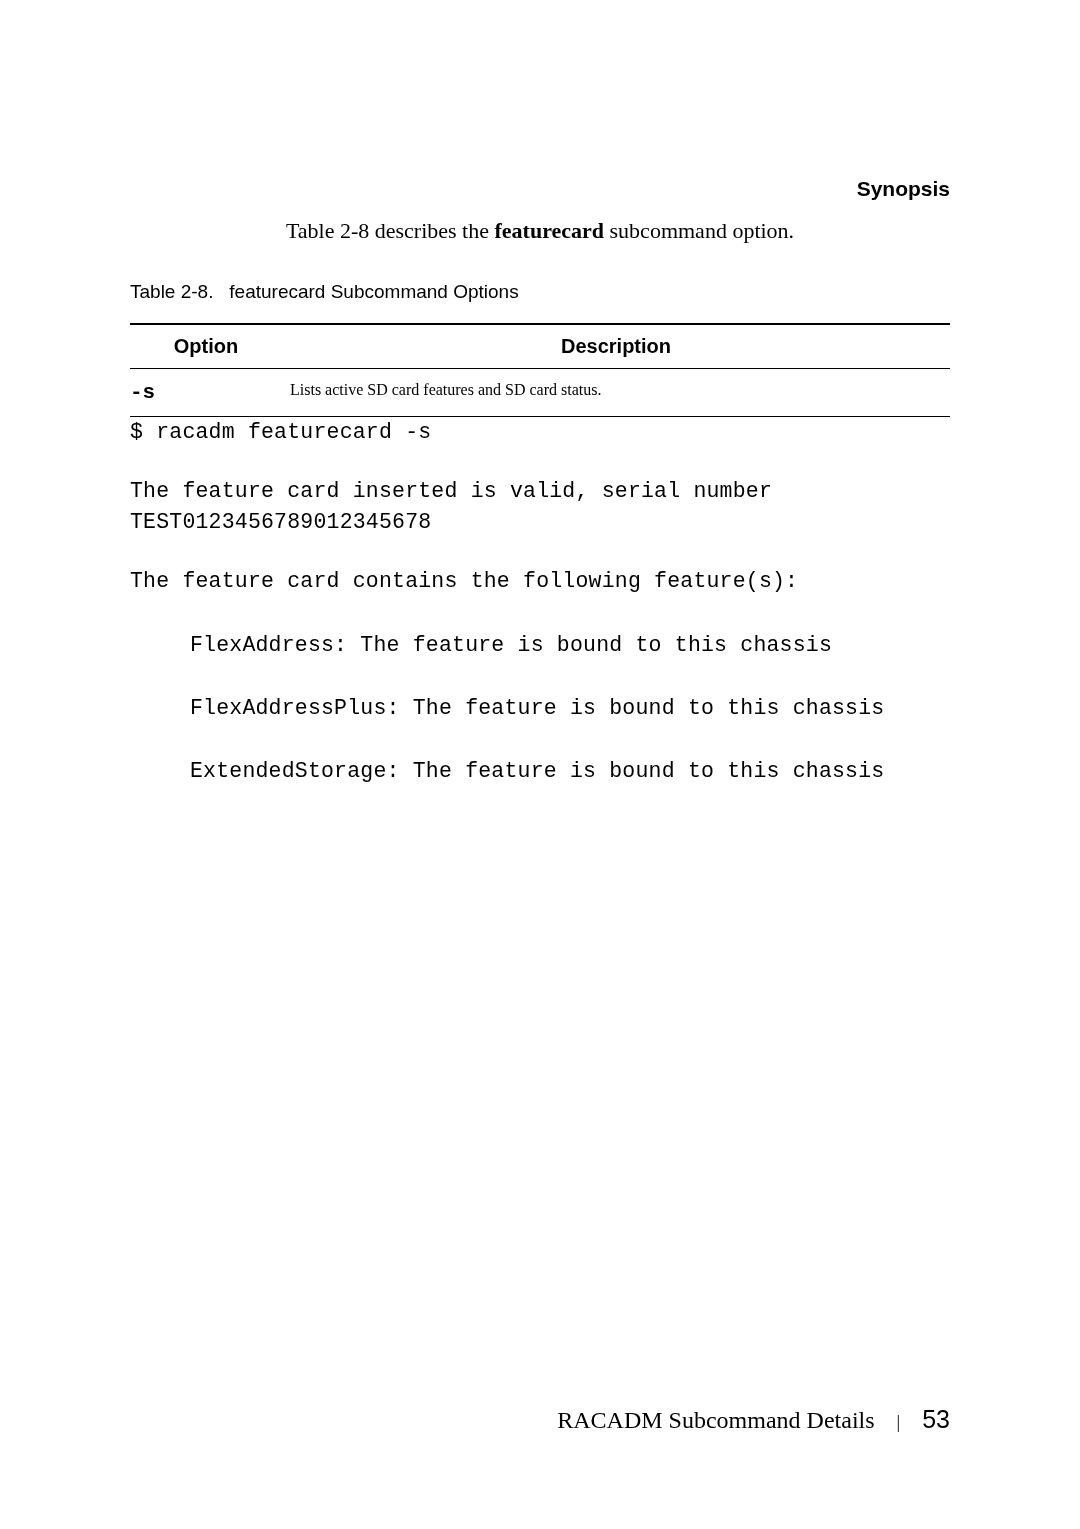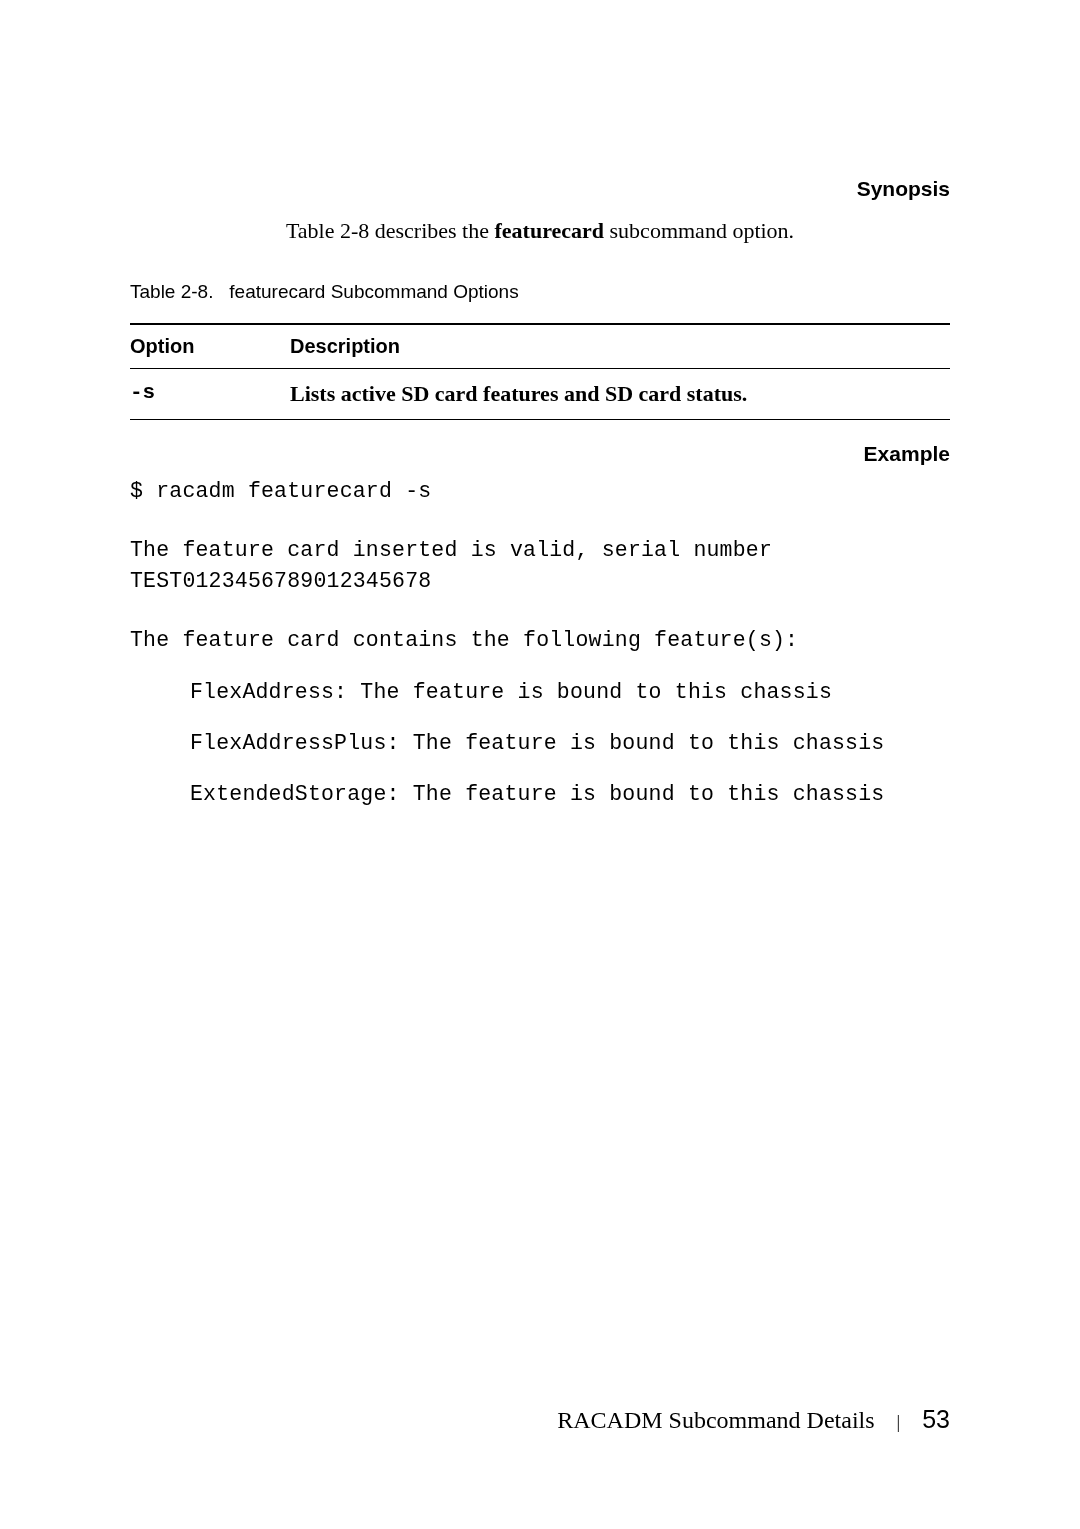--- a/index.html
+++ b/index.html
@@ -49,44 +49,43 @@
     margin-top: 4px;
   }
   thead tr {
     border-top: 2px solid #000;
     border-bottom: 1.2px solid #000;
   }
   tbody tr {
     border-bottom: 1.2px solid #000;
   }
   th {
-    text-align: left;
+    text-align: center;
     font-family: 'Helvetica Neue', Arial, sans-serif;
     font-weight: 700;
     font-size: 20px;
     padding: 10px 8px 10px 0;
   }
   th.col-option { width: 160px; }
   td {
     padding: 12px 8px 12px 0;
     vertical-align: top;
   }
   td.opt {
     font-family: 'Courier New', Courier, monospace;
     font-weight: 700;
     font-size: 21px;
   }
   td.desc {
     font-family: Georgia, 'Times New Roman', serif;
-    font-size: 22px;
-    font-weight: bold;
+    font-size: 16px;
   }
   .block { margin-top: 28px; }
   .indent { padding-left: 60px; }
-  .feature-line { margin-top: 20px; }
+  .feature-line { margin-top: 32px; }
   .footer {
     position: absolute;
     bottom: 95px;
     right: 130px;
     font-size: 19px;
     display: flex;
     align-items: baseline;
     gap: 22px;
   }
   .footer-title {
@@ -122,21 +121,20 @@
       </tr>
     </thead>
     <tbody>
       <tr>
         <td class="opt">-s</td>
         <td class="desc">Lists active SD card features and SD card status.</td>
       </tr>
     </tbody>
   </table>
 
-  <div class="heading">Example</div>
 
   <div class="mono">$ racadm featurecard -s</div>
 
   <div class="mono block">The feature card inserted is valid, serial number TEST0123456789012345678</div>
 
   <div class="mono block">The feature card contains the following feature(s):</div>
 
   <div class="mono indent feature-line">FlexAddress: The feature is bound to this chassis</div>
   <div class="mono indent feature-line">FlexAddressPlus: The feature is bound to this chassis</div>
   <div class="mono indent feature-line">ExtendedStorage: The feature is bound to this chassis</div>

